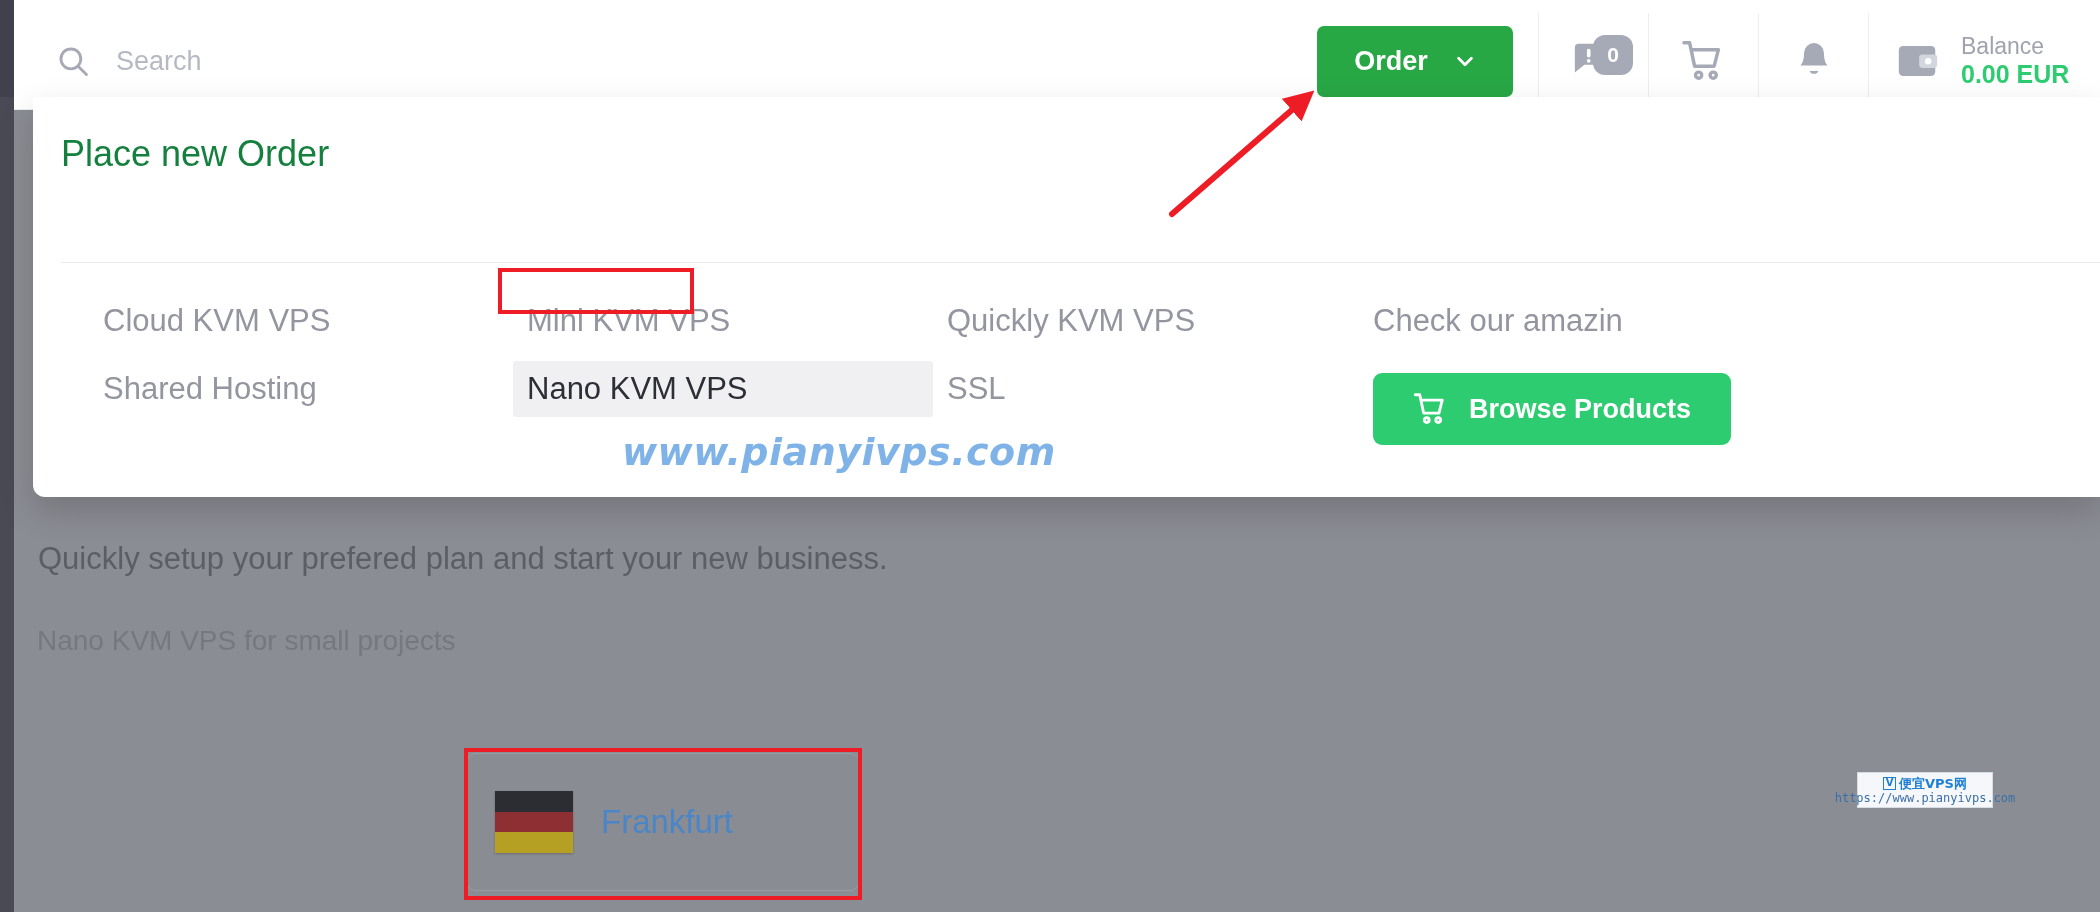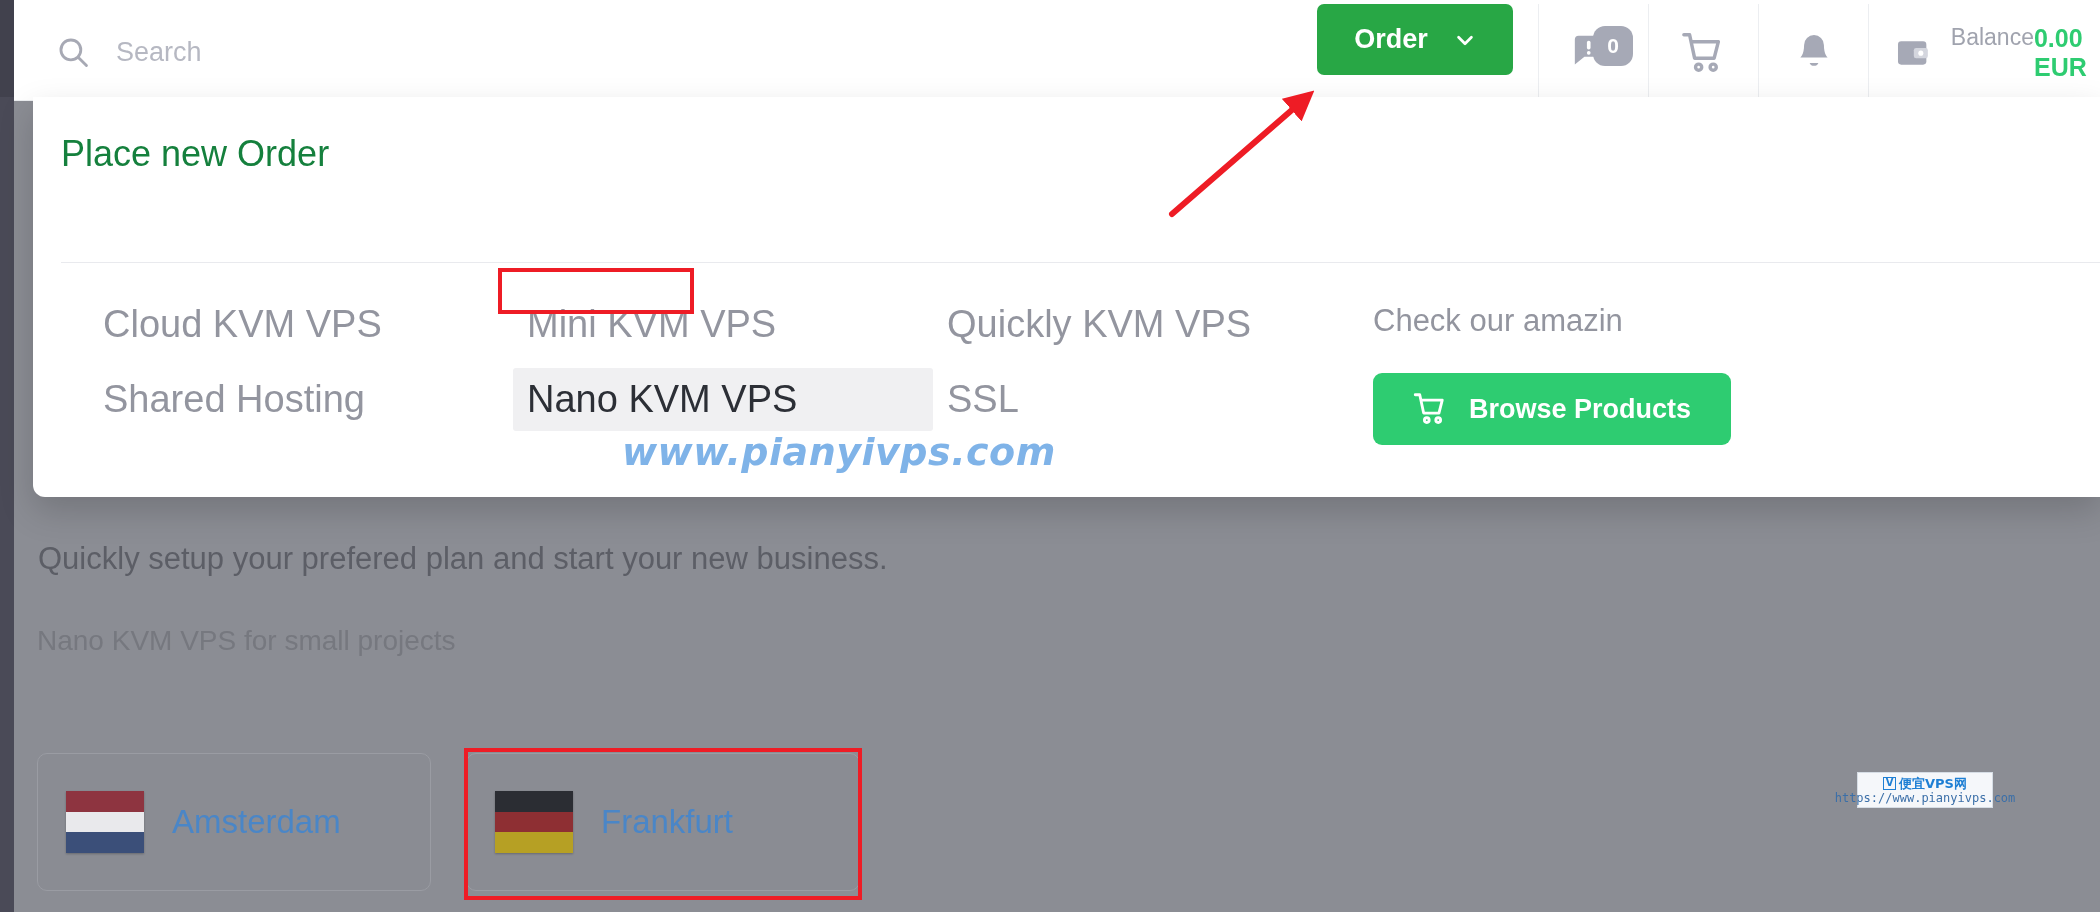--- a/index.html
+++ b/index.html
@@ -17,24 +17,24 @@
     position: absolute; left: 0; top: 0; width: 14px; height: 912px;
     background: #4a4a57;
   }
   .left-rail-top {
     position: absolute; left: 0; top: 0; width: 14px; height: 97px;
     background: #41414d;
   }
 
   
   .header {
-    position: absolute; left: 14px; top: 4px; width: 2086px; height: 97px;
+    position: absolute; left: 14px; top: 13px; width: 2086px; height: 97px;
     background: #ffffff;
     border-bottom: 1px solid #eceef1;
-    display: flex; 
+    display: flex; align-items: center;
   }
   .search-wrap {
     display: flex; align-items: center; gap: 26px;
     padding-left: 42px; height: 100%; flex: 1;
   }
   .search-icon { width: 34px; height: 34px; color: #a7a9b4; flex: none; }
   .search-input {
     border: none; outline: none; background: transparent;
     font-family: "Liberation Sans", sans-serif;
     font-size: 27px; color: #55565e; width: 620px;
@@ -61,21 +61,21 @@
   .hdr-cell.wide { width: 232px; justify-content: flex-start; padding-left: 26px; gap: 20px; }
 
   .msg-badge {
     position: absolute; top: 22px; left: 54px;
     width: 40px; height: 40px; border-radius: 12px;
     background: #a6a9b6; color: #fff;
     display: flex; align-items: center; justify-content: center;
     font-size: 21px; font-weight: 700;
   }
 
-  .balance-txt { display: flex; flex-direction: row; line-height: 1.15; }
+  .balance-txt { display: flex; flex-direction: column; line-height: 1.15; }
   .balance-label { font-size: 23px; color: #a0a3ae; }
   .balance-value { font-size: 25px; color: #2ecc71; font-weight: 700; }
 
   
   .page-dim {
     position: absolute; left: 14px; top: 97px; width: 2086px; height: 815px;
     background: #8b8d94;
   }
   .page-sub {
     position: absolute; left: 38px; top: 497px;
@@ -118,21 +118,21 @@
   .dd-grid {
     position: absolute; left: 28px; top: 196px; right: 0; bottom: 0;
   }
   .dd-col { position: absolute; top: 0; }
   .dd-col.c1 { left: 28px;  width: 420px; }
   .dd-col.c2 { left: 452px; width: 420px; }
   .dd-col.c3 { left: 872px; width: 420px; }
   .dd-col.c4 { left: 1312px; width: 760px; }
 
   .dd-link {
-    display: block; font-size: 38px; color: #93959f;
+    display: block; font-size: 31px; color: #93959f;
     padding: 10px 14px; margin-bottom: 12px;
     text-decoration: none; cursor: pointer; border-radius: 3px;
     white-space: nowrap;
   }
   .dd-link.hovered { background: #f0f0f2; color: #2c2f36; }
 
   .dd-promo {
     font-size: 31px; color: #93959f; white-space: nowrap;
     padding-top: 10px;
   }
@@ -190,28 +190,20 @@
     <div class="left-rail-top"></div>
   </div>
 
   <div class="page-dim">
   </div>
 
   <div class="page-sub">Quickly setup your prefered plan and start your new business.</div>
 
   <div class="page-section-label">Nano KVM VPS for small projects</div>
 
-  <div class="loc-card a">
-    <span class="flag">
-      <span style="background:#8e3440"></span>
-      <span style="background:#e9e9ec"></span>
-      <span style="background:#3b4f79"></span>
-    </span>
-    <span class="loc-name">Amsterdam</span>
-  </div>
 
   <div class="loc-card b">
     <span class="flag">
       <span style="background:#2b2d33"></span>
       <span style="background:#8e2f33"></span>
       <span style="background:#b6a024"></span>
     </span>
     <span class="loc-name">Frankfurt</span>
   </div>
 

